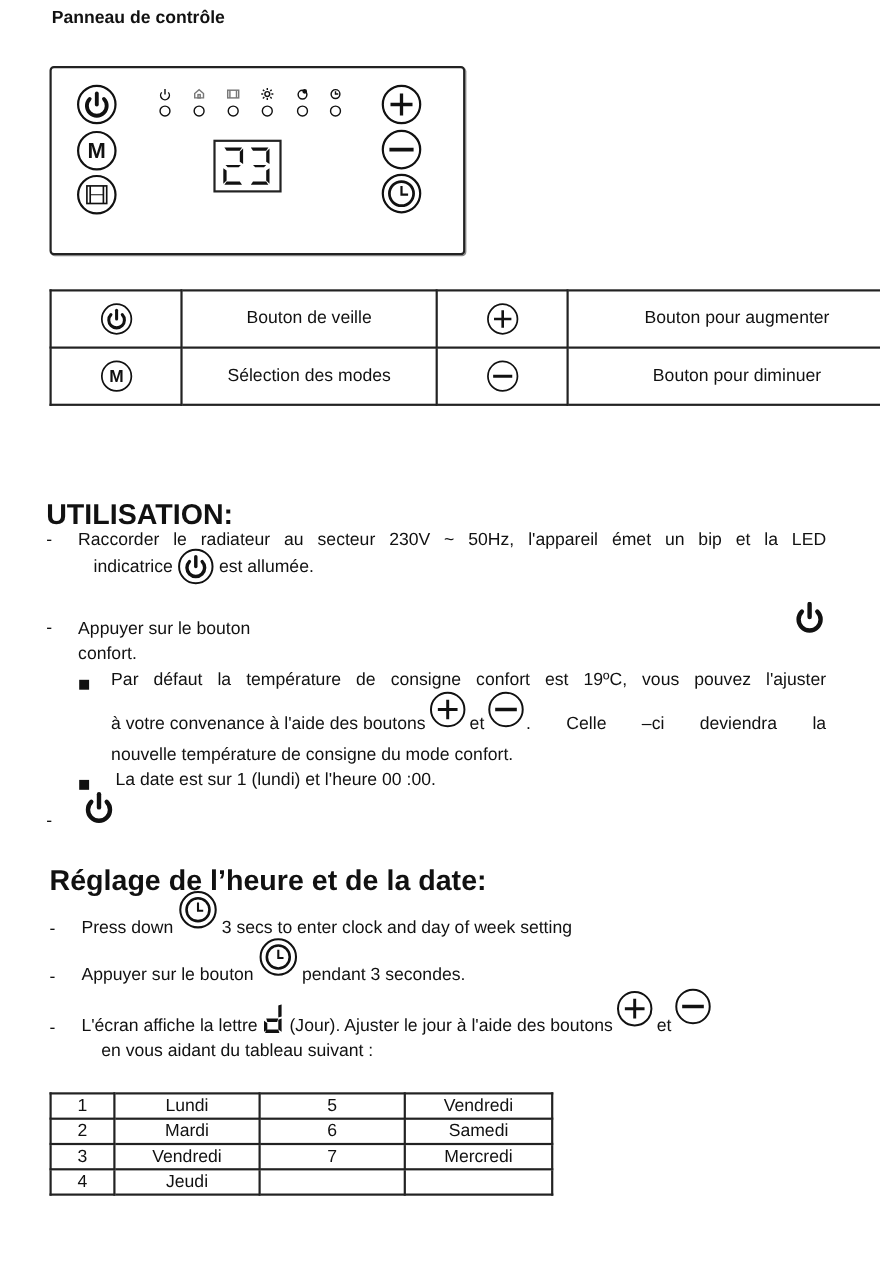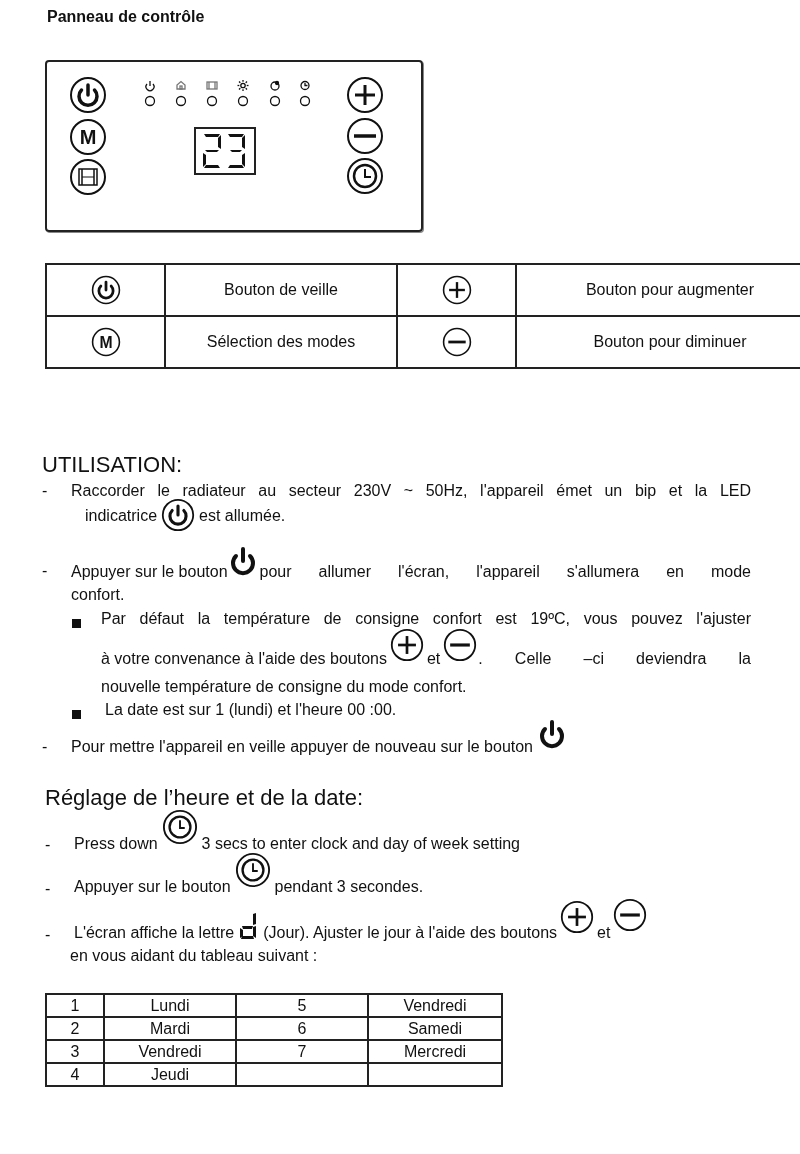--- a/index.html
+++ b/index.html
@@ -18,21 +18,21 @@
   #display { left:192px; top:127px; width:62px; height:48px; border:2px solid #222; box-sizing:border-box; }
 
   
   table { border-collapse:collapse; }
   #legend { left:45px; top:263px; width:780px; }
   #legend td { border:2px solid #222; height:50px; text-align:center; font-size:16px; padding:0; }
   #legend td.ic { width:117px; }
   #legend td.ic2 { width:117px; }
 
   
-  .h1 { font-size:22px; font-weight:normal; }
+  .h1 { font-size:26px; font-weight:bold; }
   .p  { font-size:16px; line-height:1.2; }
   .sq { display:inline-block; width:9px; height:9px; background:#111; }
 
   
   #days { left:45px; top:993px; width:458px; }
   #days td { border:2px solid #222; height:21px; font-size:16px; text-align:center; padding:0; line-height:21px; }
 </style>
 </head>
 <body>
 
@@ -209,21 +209,20 @@
   <span>est allumée.</span>
 </div>
 
 <div class="abs p" style="left:42px;top:561px">-</div>
 <div class="abs p" style="left:71px;top:551px;width:680px;display:flex;align-items:flex-end;justify-content:space-between;height:30px">
   <span>Appuyer sur le bouton</span>
   <svg width="30" height="30" viewBox="0 0 30 30" style="margin-bottom:4px">
     <path d="M8 9 A10 10 0 1 0 22 9" fill="none" stroke="#111" stroke-width="4" stroke-linecap="round"></path>
     <line x1="15" y1="2" x2="15" y2="14" stroke="#111" stroke-width="4" stroke-linecap="round"></line>
   </svg>
-  <span style="flex:1;text-align:justify;text-align-last:justify;padding-left:2px">pour allumer l'écran, l'appareil s'allumera en mode</span>
 </div>
 <div class="abs p" style="left:71px;top:585px">confort.</div>
 
 <div class="abs" style="left:72px;top:614px"><span class="sq"></span></div>
 <div class="abs p" style="left:101px;top:609px;width:650px;text-align:justify;text-align-last:justify">Par défaut la température de consigne confort est 19ºC, vous pouvez l'ajuster</div>
 <div class="abs p" style="left:101px;top:632px;width:650px;height:36px;display:flex;align-items:flex-end">
   <span>à votre convenance à l'aide des boutons</span>
   <svg style="margin:0 3px;position:relative;top:-6px" width="34" height="34" viewBox="0 0 38 38">
     <circle cx="19" cy="19" r="17" fill="none" stroke="#111" stroke-width="2"></circle>
     <line x1="9" y1="19" x2="29" y2="19" stroke="#111" stroke-width="3"></line>
@@ -236,21 +235,20 @@
   </svg>
   <span style="flex:1;text-align:justify;text-align-last:justify">. Celle –ci deviendra la</span>
 </div>
 <div class="abs p" style="left:101px;top:677px">nouvelle température de consigne du mode confort.</div>
 
 <div class="abs" style="left:72px;top:705px"><span class="sq"></span></div>
 <div class="abs p" style="left:105px;top:700px">La date est sur 1 (lundi) et l'heure 00 :00.</div>
 
 <div class="abs p" style="left:42px;top:737px">-</div>
 <div class="abs p" style="left:71px;top:722px;height:34px;display:flex;align-items:flex-end">
-  <span>Pour mettre l'appareil en veille appuyer de nouveau sur le bouton</span>
   <svg width="30" height="30" viewBox="0 0 30 30" style="margin-left:4px;margin-bottom:6px">
     <path d="M8 9 A10 10 0 1 0 22 9" fill="none" stroke="#111" stroke-width="4" stroke-linecap="round"></path>
     <line x1="15" y1="2" x2="15" y2="14" stroke="#111" stroke-width="4" stroke-linecap="round"></line>
   </svg>
 </div>
 
 <div class="abs h1" style="left:45px;top:785px">Réglage de l’heure et de la date:</div>
 
 <div class="abs p" style="left:45px;top:835px">-</div>
 <div class="abs p" style="left:74px;top:815px;height:38px;display:flex;align-items:flex-end">
@@ -291,21 +289,21 @@
     <circle cx="19" cy="19" r="17" fill="none" stroke="#111" stroke-width="2"></circle>
     <line x1="9" y1="19" x2="29" y2="19" stroke="#111" stroke-width="3"></line>
     <line x1="19" y1="9" x2="19" y2="29" stroke="#111" stroke-width="3"></line>
   </svg>
   <span>et</span>
   <svg style="margin:0 3px;position:relative;top:-10px" width="34" height="34" viewBox="0 0 38 38">
     <circle cx="19" cy="19" r="17" fill="none" stroke="#111" stroke-width="2"></circle>
     <line x1="8" y1="19" x2="30" y2="19" stroke="#111" stroke-width="3.5"></line>
   </svg>
 </div>
-<div class="abs p" style="left:70px;top:946px">en vous aidant du tableau suivant :</div>
+<div class="abs p" style="left:92px;top:946px">en vous aidant du tableau suivant :</div>
 
 <table id="days" class="abs">
   <tbody>
       <tr>
     <td style="width:56px">1</td>
     <td style="width:130px">Lundi</td>
     <td style="width:130px">5</td>
     <td>Vendredi</td>
   </tr>
   <tr>

